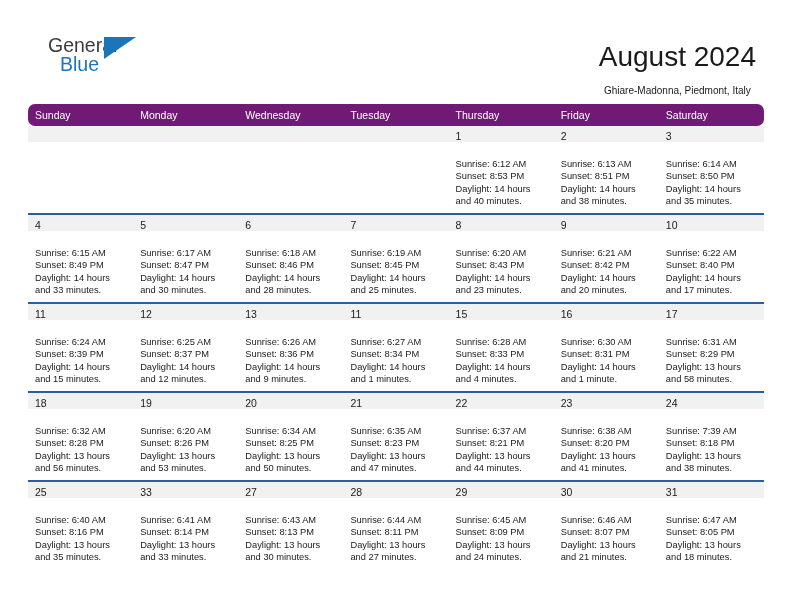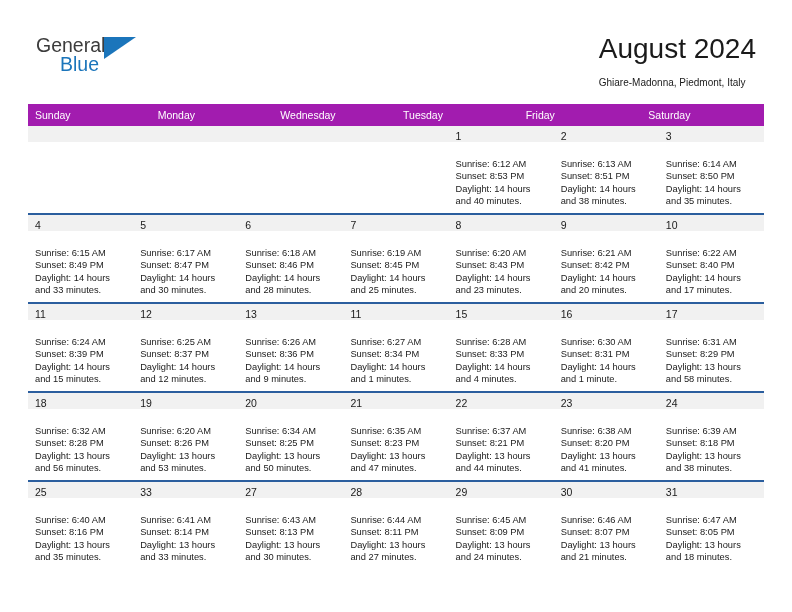--- a/index.html
+++ b/index.html
@@ -31,21 +31,21 @@
   }
   .logo {
     position: absolute;
     left: 36px;
     top: 34px;
     width: 120px;
     height: 50px;
   }
   .logo-general {
     position: absolute;
-    left: 0;
+    left: 12px;
     top: 0;
     font-size: 19.5px;
     color: #3c3c3c;
     letter-spacing: 0px;
     line-height: 22px;
     white-space: nowrap;
   }
   .logo-blue {
     position: absolute;
     left: 24px;
@@ -61,22 +61,22 @@
     top: 3px;
     width: 0;
     height: 0;
     border-left: 32px solid #1b75bb;
     border-bottom: 22px solid transparent;
   }
 
   .title-block {
     position: absolute;
     right: 36px;
-    top: 32px;
-    text-align: left;
+    top: 40px;
+    text-align: center;
   }
   .cal-title {
     font-size: 28px;
     font-weight: normal;
     color: #1a1a1a;
     line-height: 34px;
     white-space: nowrap;
   }
   .cal-subtitle {
     margin-top: 9px;
@@ -88,22 +88,23 @@
 
   
   .calendar {
     position: absolute;
     left: 28px;
     top: 104px;
     width: 736px;
   }
   .weekday-row {
     display: flex;
-    background: #a21caf;
+    background: #701a75;
     height: 22px;
+    border-radius: 7px;
   }
   .weekday-cell {
     flex: 1 1 0;
     color: #ffffff;
     font-size: 10.5px;
     line-height: 22px;
     padding-left: 7px;
     box-sizing: border-box;
     white-space: nowrap;
     overflow: hidden;
@@ -169,20 +170,21 @@
 
   </div>
 
   <div class="calendar">
 
     <div class="weekday-row">
       <div class="weekday-cell">Sunday</div>
       <div class="weekday-cell">Monday</div>
       <div class="weekday-cell">Wednesday</div>
       <div class="weekday-cell">Tuesday</div>
+      <div class="weekday-cell">Thursday</div>
       <div class="weekday-cell">Friday</div>
       <div class="weekday-cell">Saturday</div>
     </div>
 
     <div class="week-row first">
       <div class="day-cell empty">
         <div class="day-number-strip"><span class="day-number"></span></div>
 
       </div>
       <div class="day-cell empty">
@@ -409,21 +411,21 @@
         <div class="day-body">
           <div class="day-line">Sunrise: 6:38 AM</div>
           <div class="day-line">Sunset: 8:20 PM</div>
           <div class="day-line">Daylight: 13 hours</div>
           <div class="day-line">and 41 minutes.</div>
         </div>
       </div>
       <div class="day-cell">
         <div class="day-number-strip"><span class="day-number">24</span></div>
         <div class="day-body">
-          <div class="day-line">Sunrise: 6:39 AM</div>
+          <div class="day-line">Sunrise: 7:39 AM</div>
           <div class="day-line">Sunset: 8:18 PM</div>
           <div class="day-line">Daylight: 13 hours</div>
           <div class="day-line">and 38 minutes.</div>
         </div>
       </div>
     </div>
 
     <div class="week-row">
       <div class="day-cell">
         <div class="day-number-strip"><span class="day-number">25</span></div>

